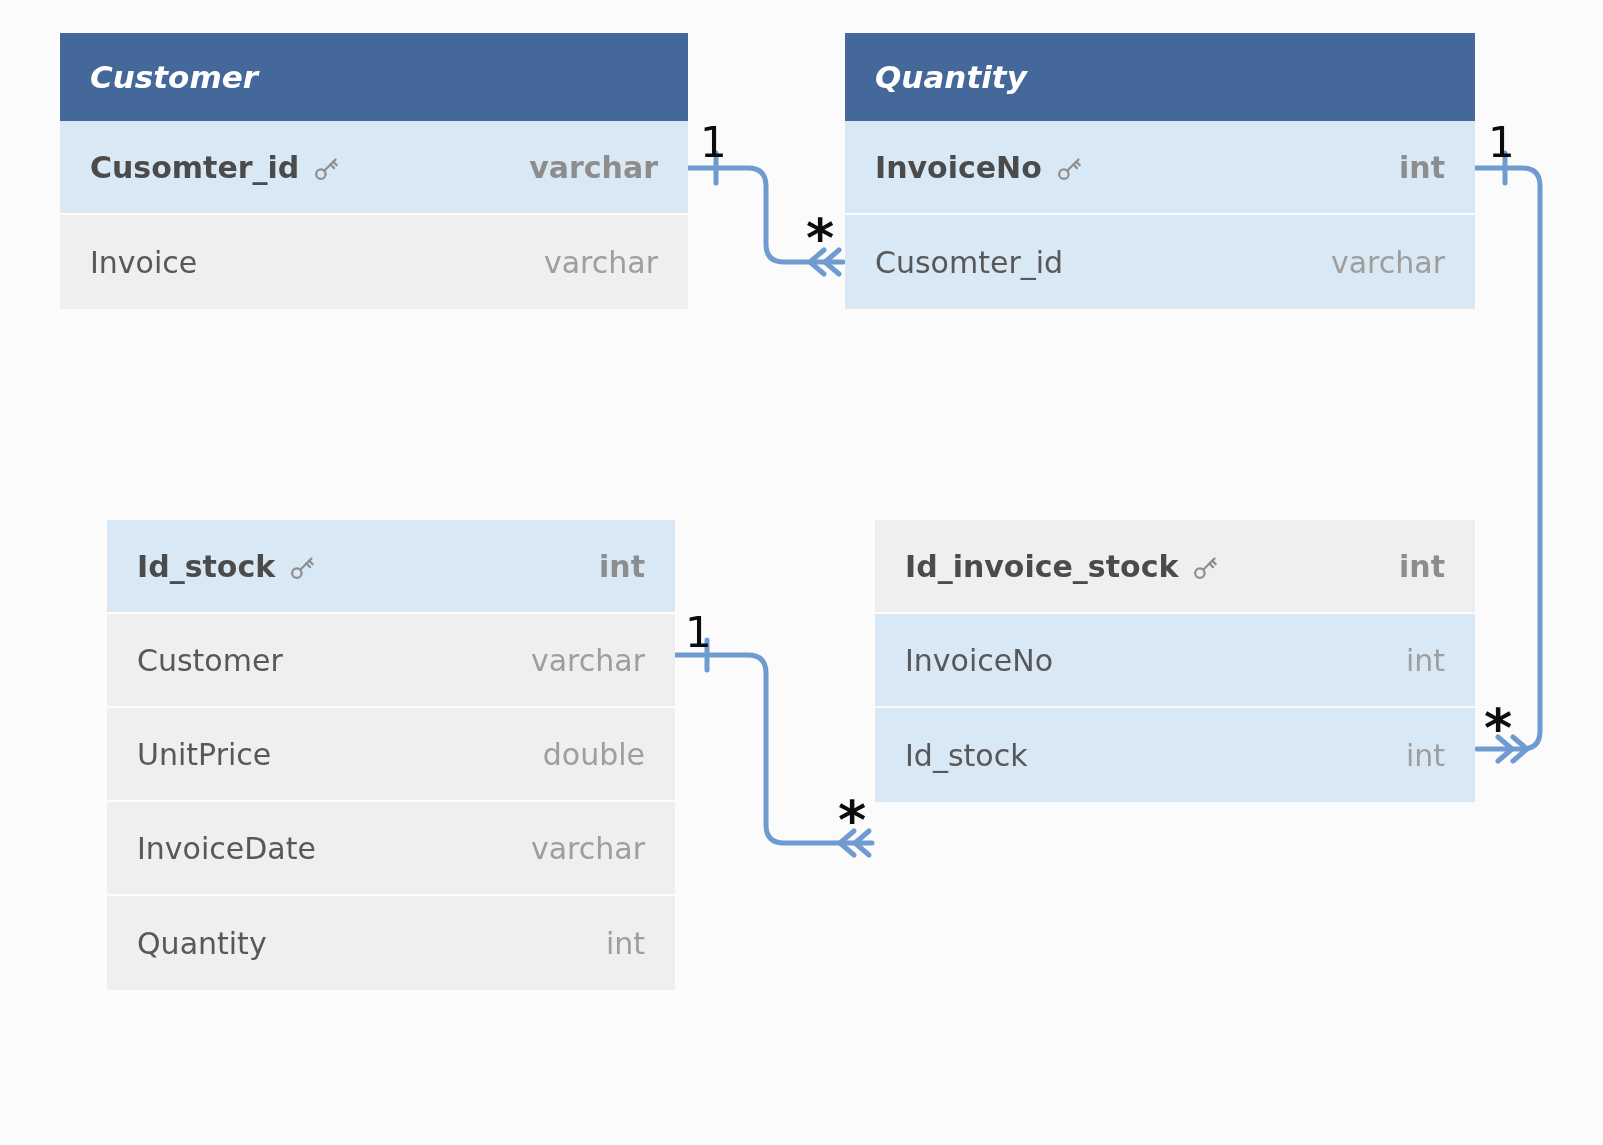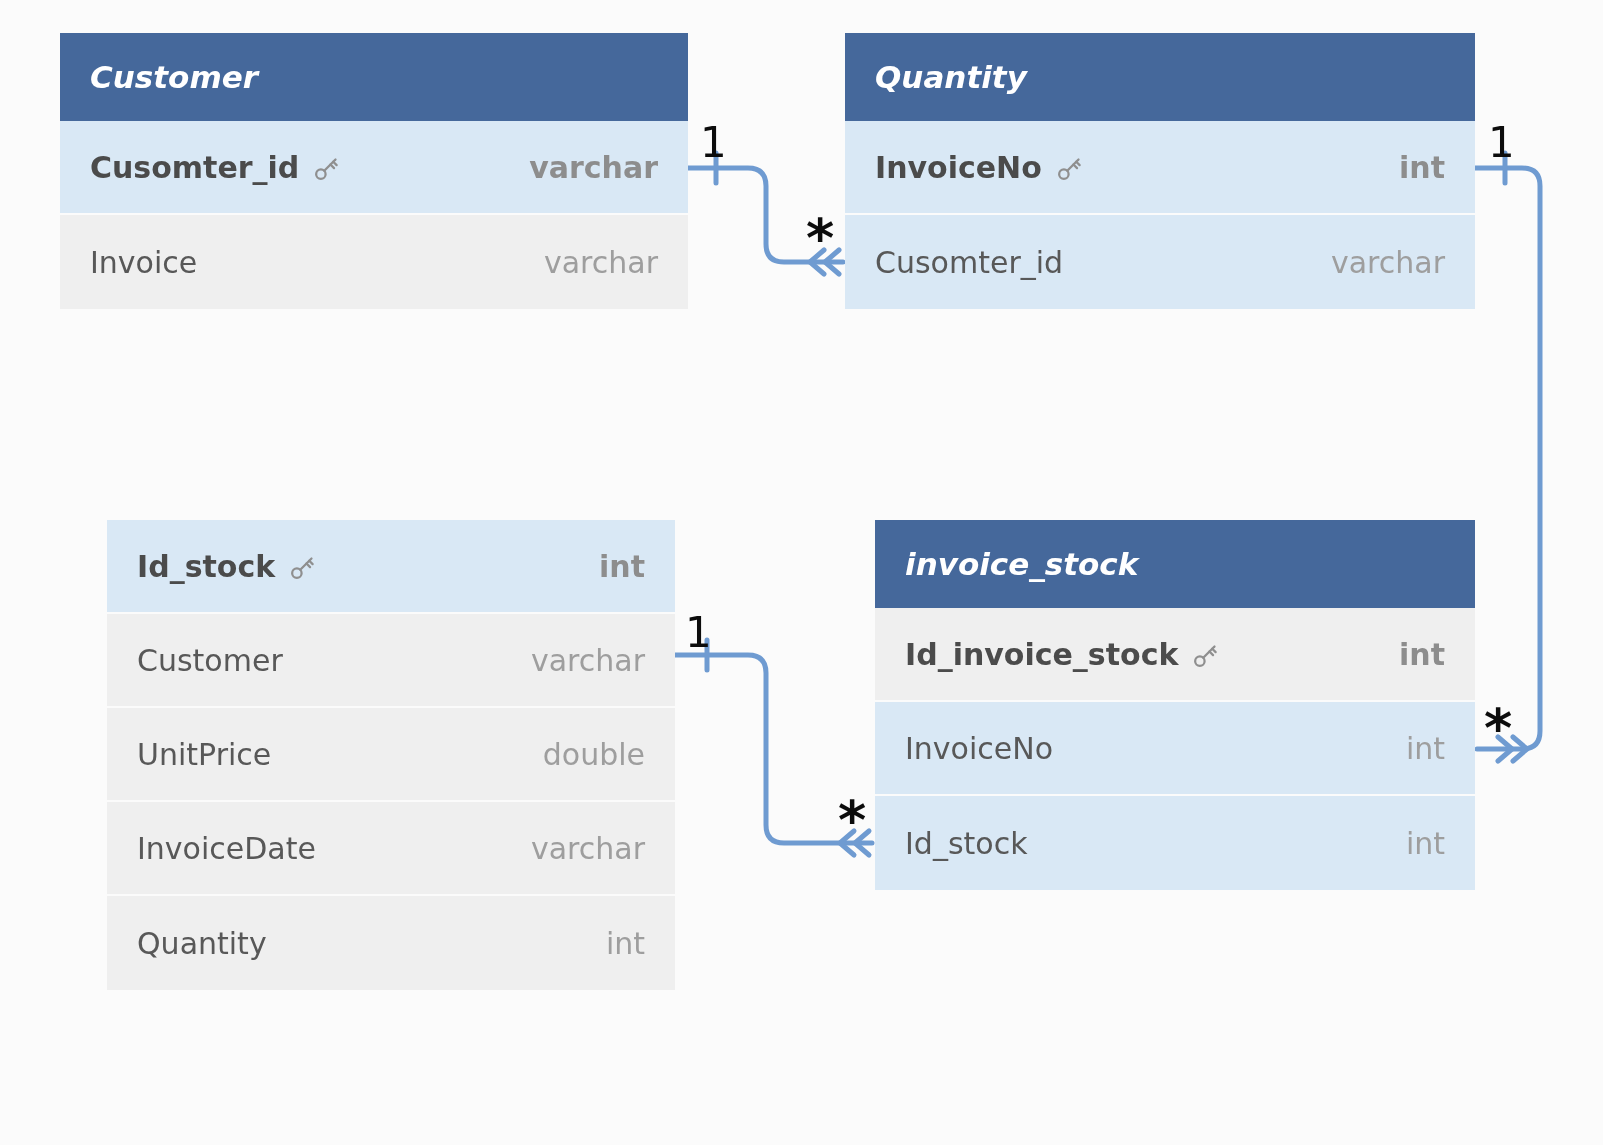--- a/index.html
+++ b/index.html
@@ -169,21 +169,20 @@
         <span class="f-type">varchar</span>
       </div>
       <div class="tbl-row plain">
         <span class="col-left">
           <span class="f-name">Quantity</span>
         </span>
         <span class="f-type">int</span>
       </div>
     </div>
   <div class="tbl" style="left:875px;top:520px;width:600px">
-      <div class="tbl-header">invoice_stock</div>
       <div class="tbl-row plain pk">
         <span class="col-left">
           <span class="f-name">Id_invoice_stock</span>
           <span class="key-icon">
             <svg width="27" height="27" viewBox="0 0 24 24" fill="none" stroke="#8f8f8f" stroke-width="2" stroke-linecap="round" stroke-linejoin="round">
               <circle cx="7" cy="17" r="4.2"></circle>
               <path d="M10 14 L20 4"></path>
               <path d="M15.5 8.5 L18.7 11.7"></path>
               <path d="M18 6 L21 9"></path>
             </svg>

